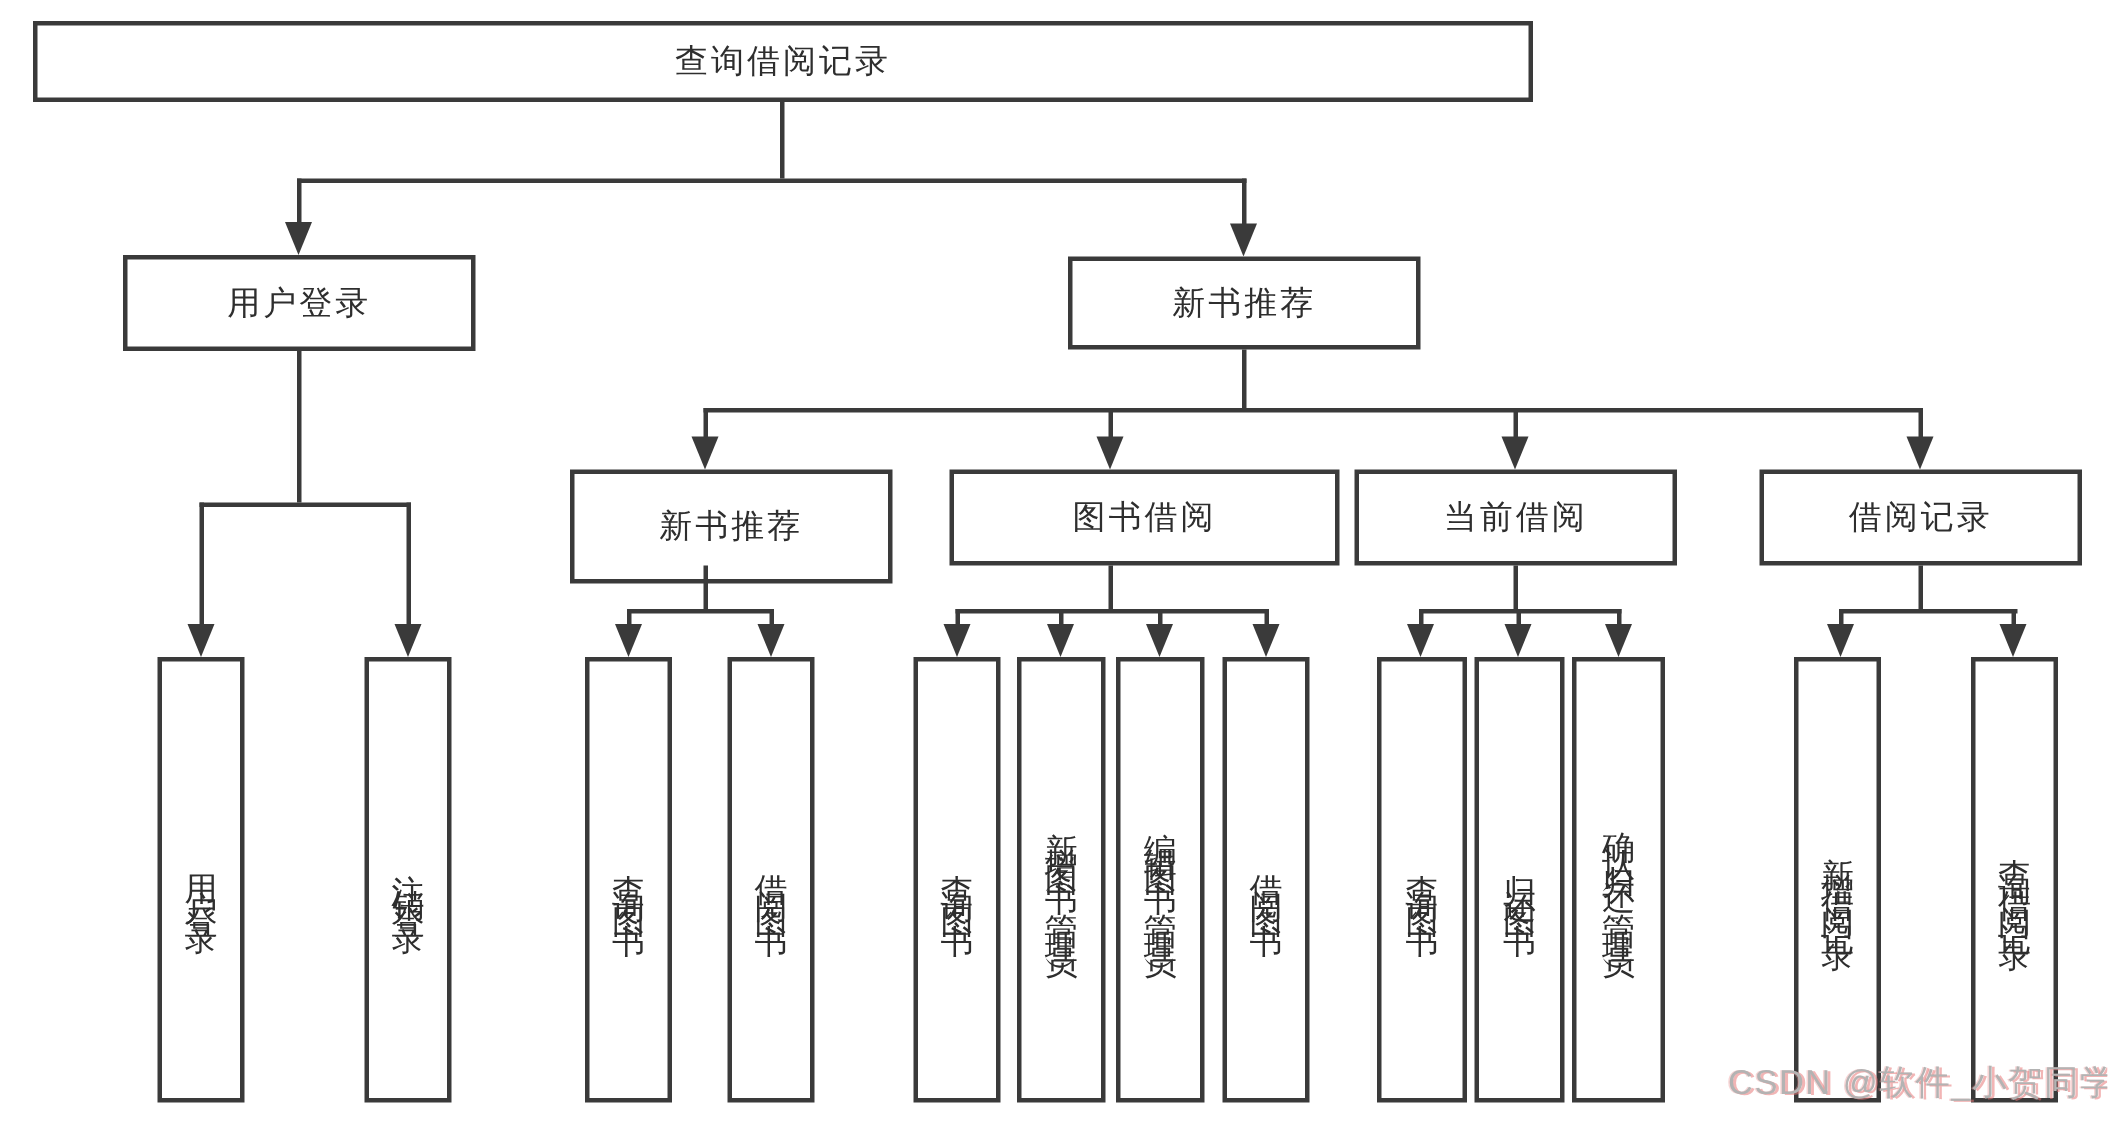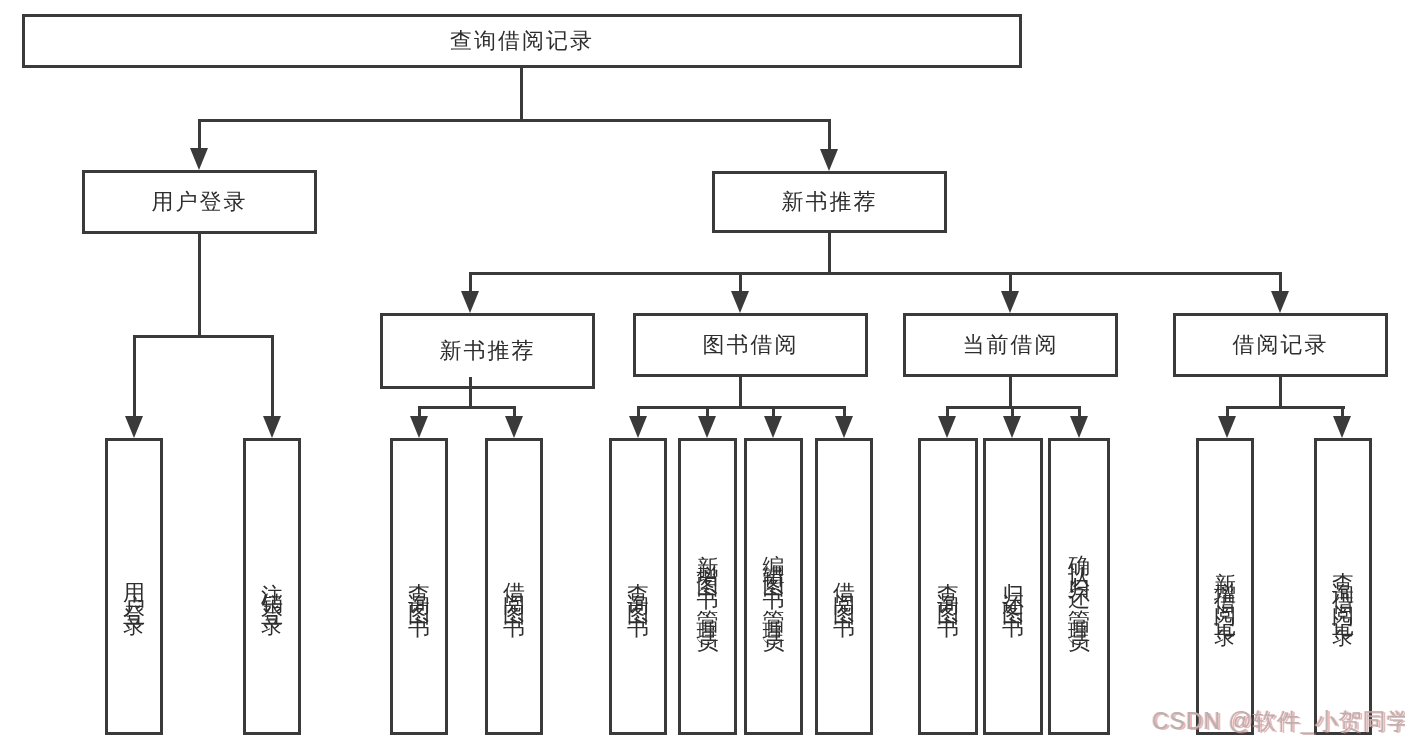--- a/index.html
+++ b/index.html
@@ -22,21 +22,21 @@
   .ah{
     position:absolute;width:0;height:0;
     border-left:9px solid transparent;border-right:9px solid transparent;
     border-top:22px solid #3a3a3a;
   }
   
   #root   {left:22px;  top:14px;  width:1000px;height:54px;}
   #login  {left:82px;  top:170px; width:235px; height:64px;}
   #mgmt   {left:712px; top:171px; width:235px; height:62px;}
   #newbook{left:363px; top:313px; width:215px; height:76px;margin-left:17px;}
-  #borrow {left:633px; top:313px; width:235px; height:64px;}
+  #borrow {left:633px; top:313px; width:260px; height:64px;}
   #current{left:903px; top:313px; width:215px; height:64px;}
   #records{left:1173px;top:313px; width:215px; height:64px;}
   .leaf{top:438px;height:297px;width:58px;}
   #lf-login1{left:105px;} #lf-login2{left:243px;}
   #lf-nb1{left:390px;}    #lf-nb2{left:485px;}
   #lf-bw1{left:609px;}    #lf-bw2{left:678px;width:59px;}
   #lf-bw3{left:744px;width:59px;} #lf-bw4{left:815px;}
   #lf-cu1{left:918px;width:60px;} #lf-cu2{left:983px;width:60px;}
   #lf-cu3{left:1048px;width:62px;}
   #lf-rc1{left:1196px;}   #lf-rc2{left:1314px;}

